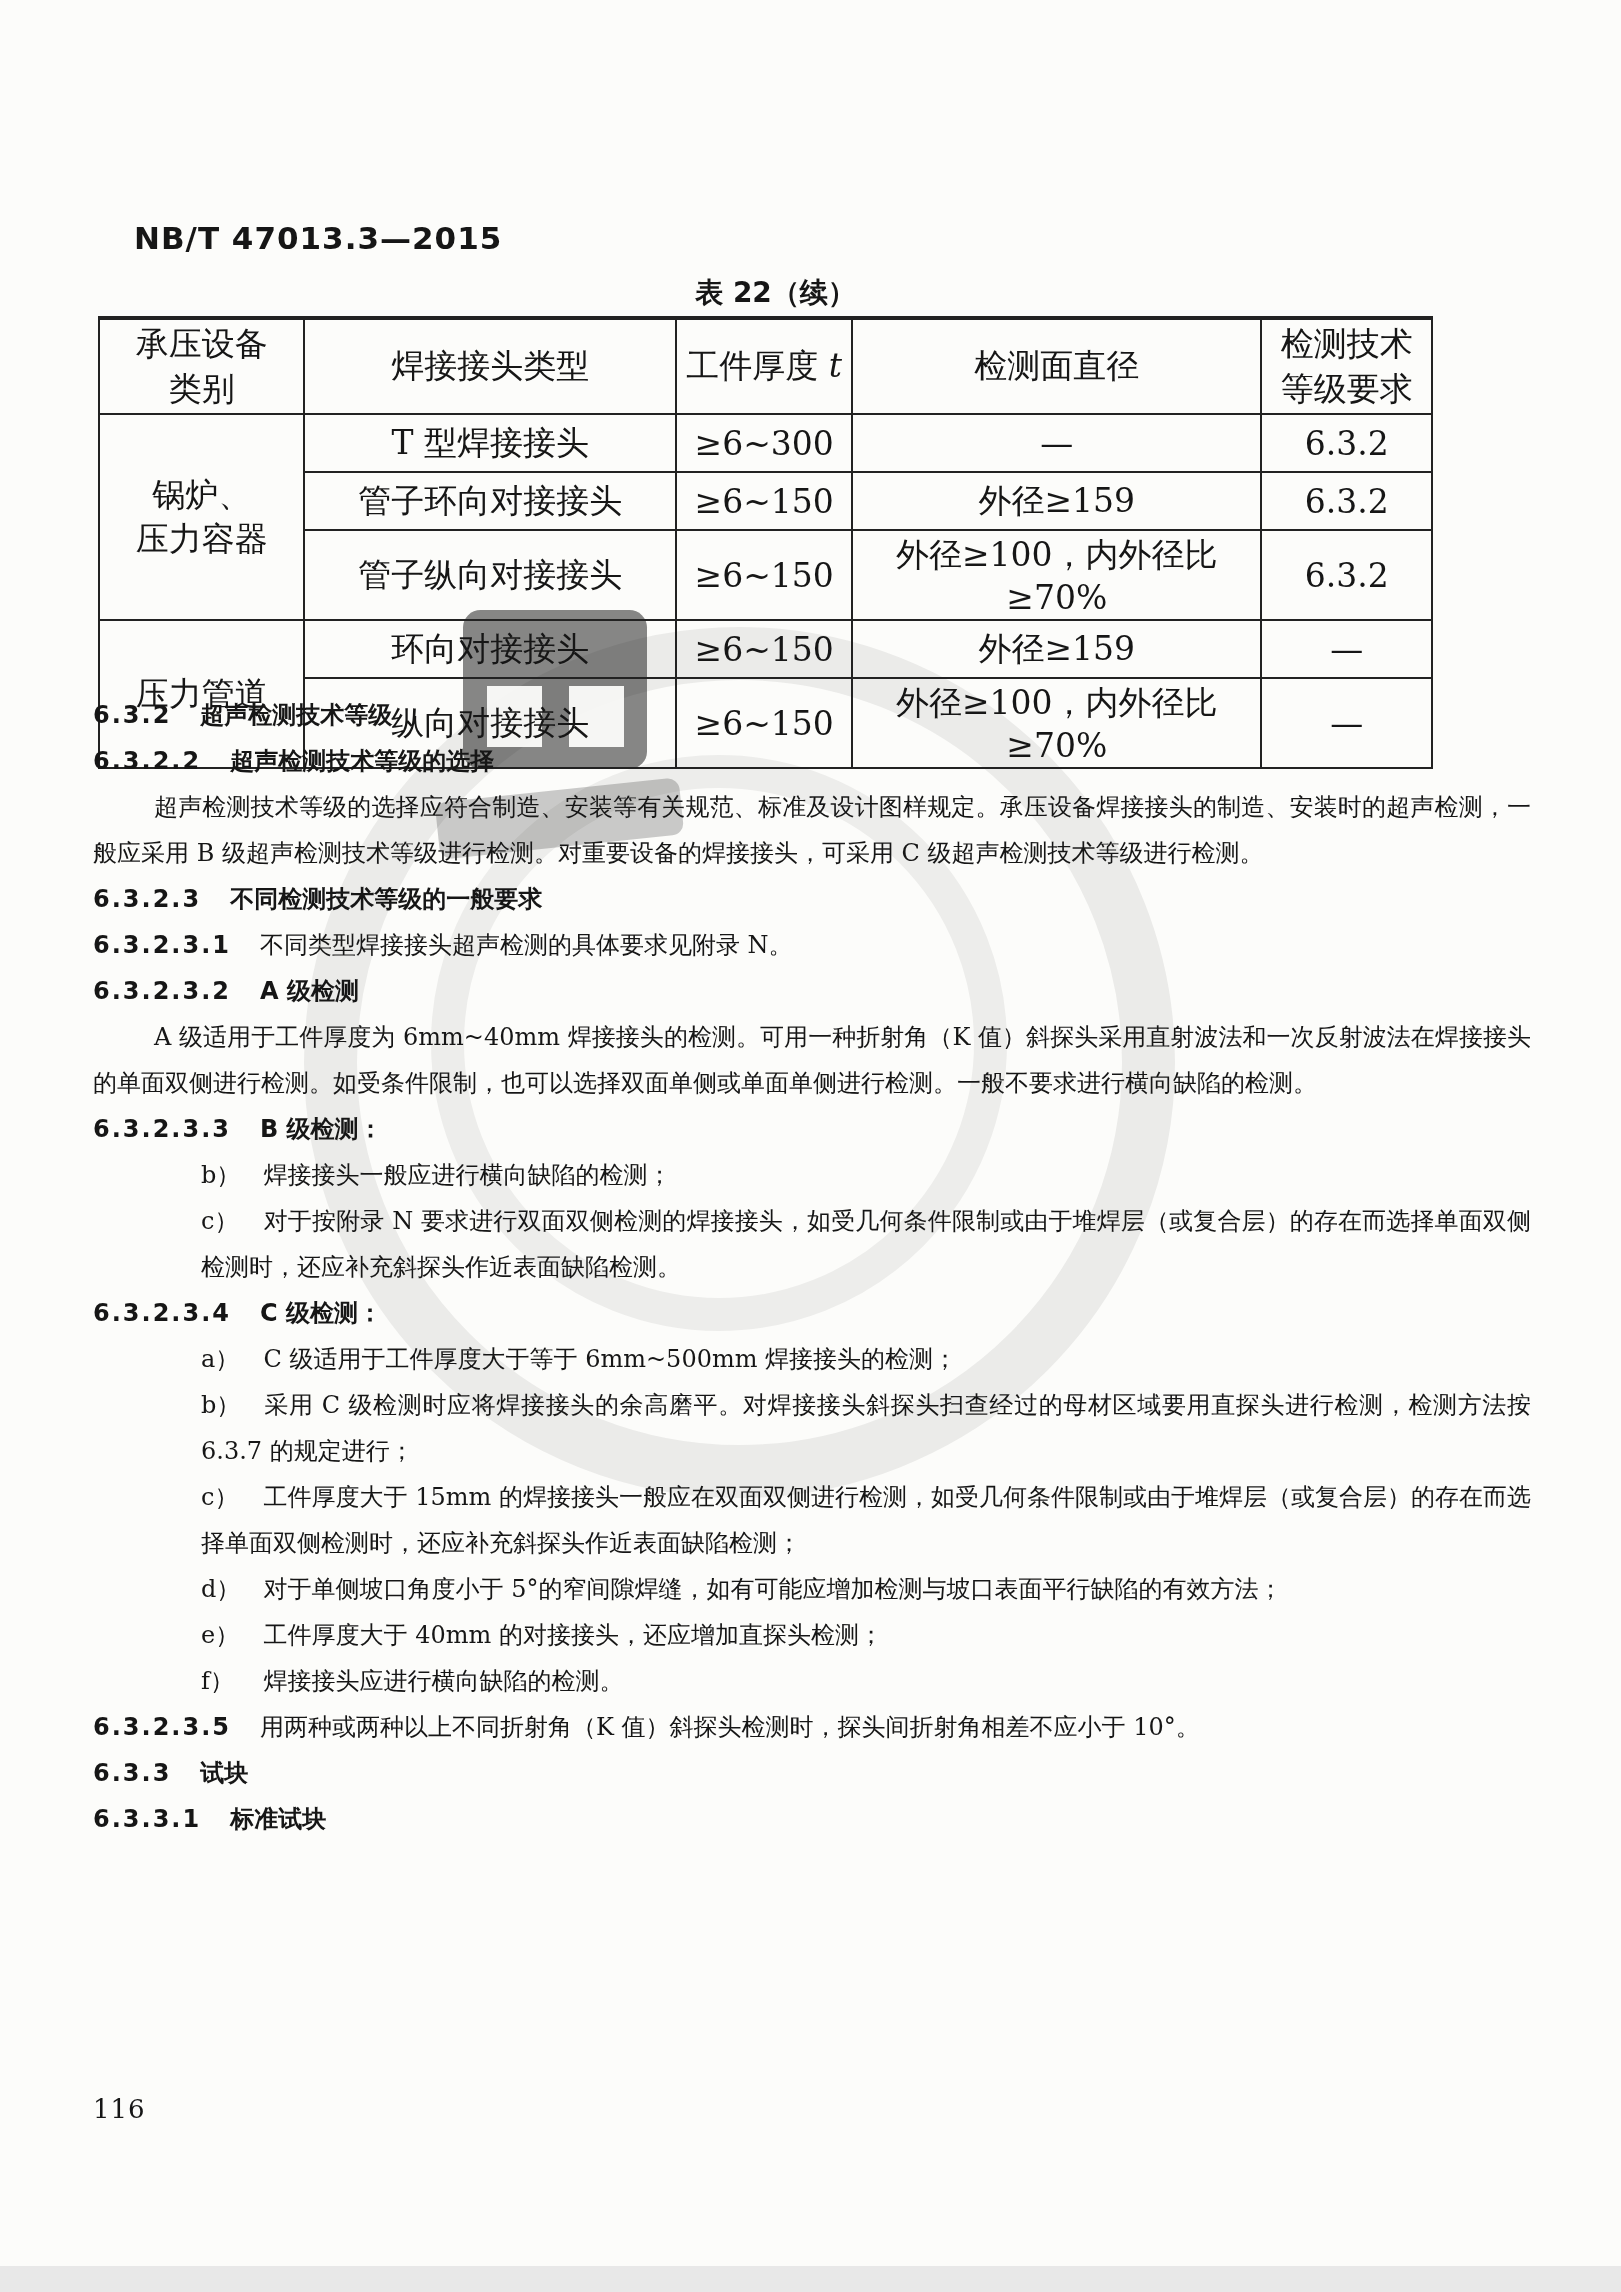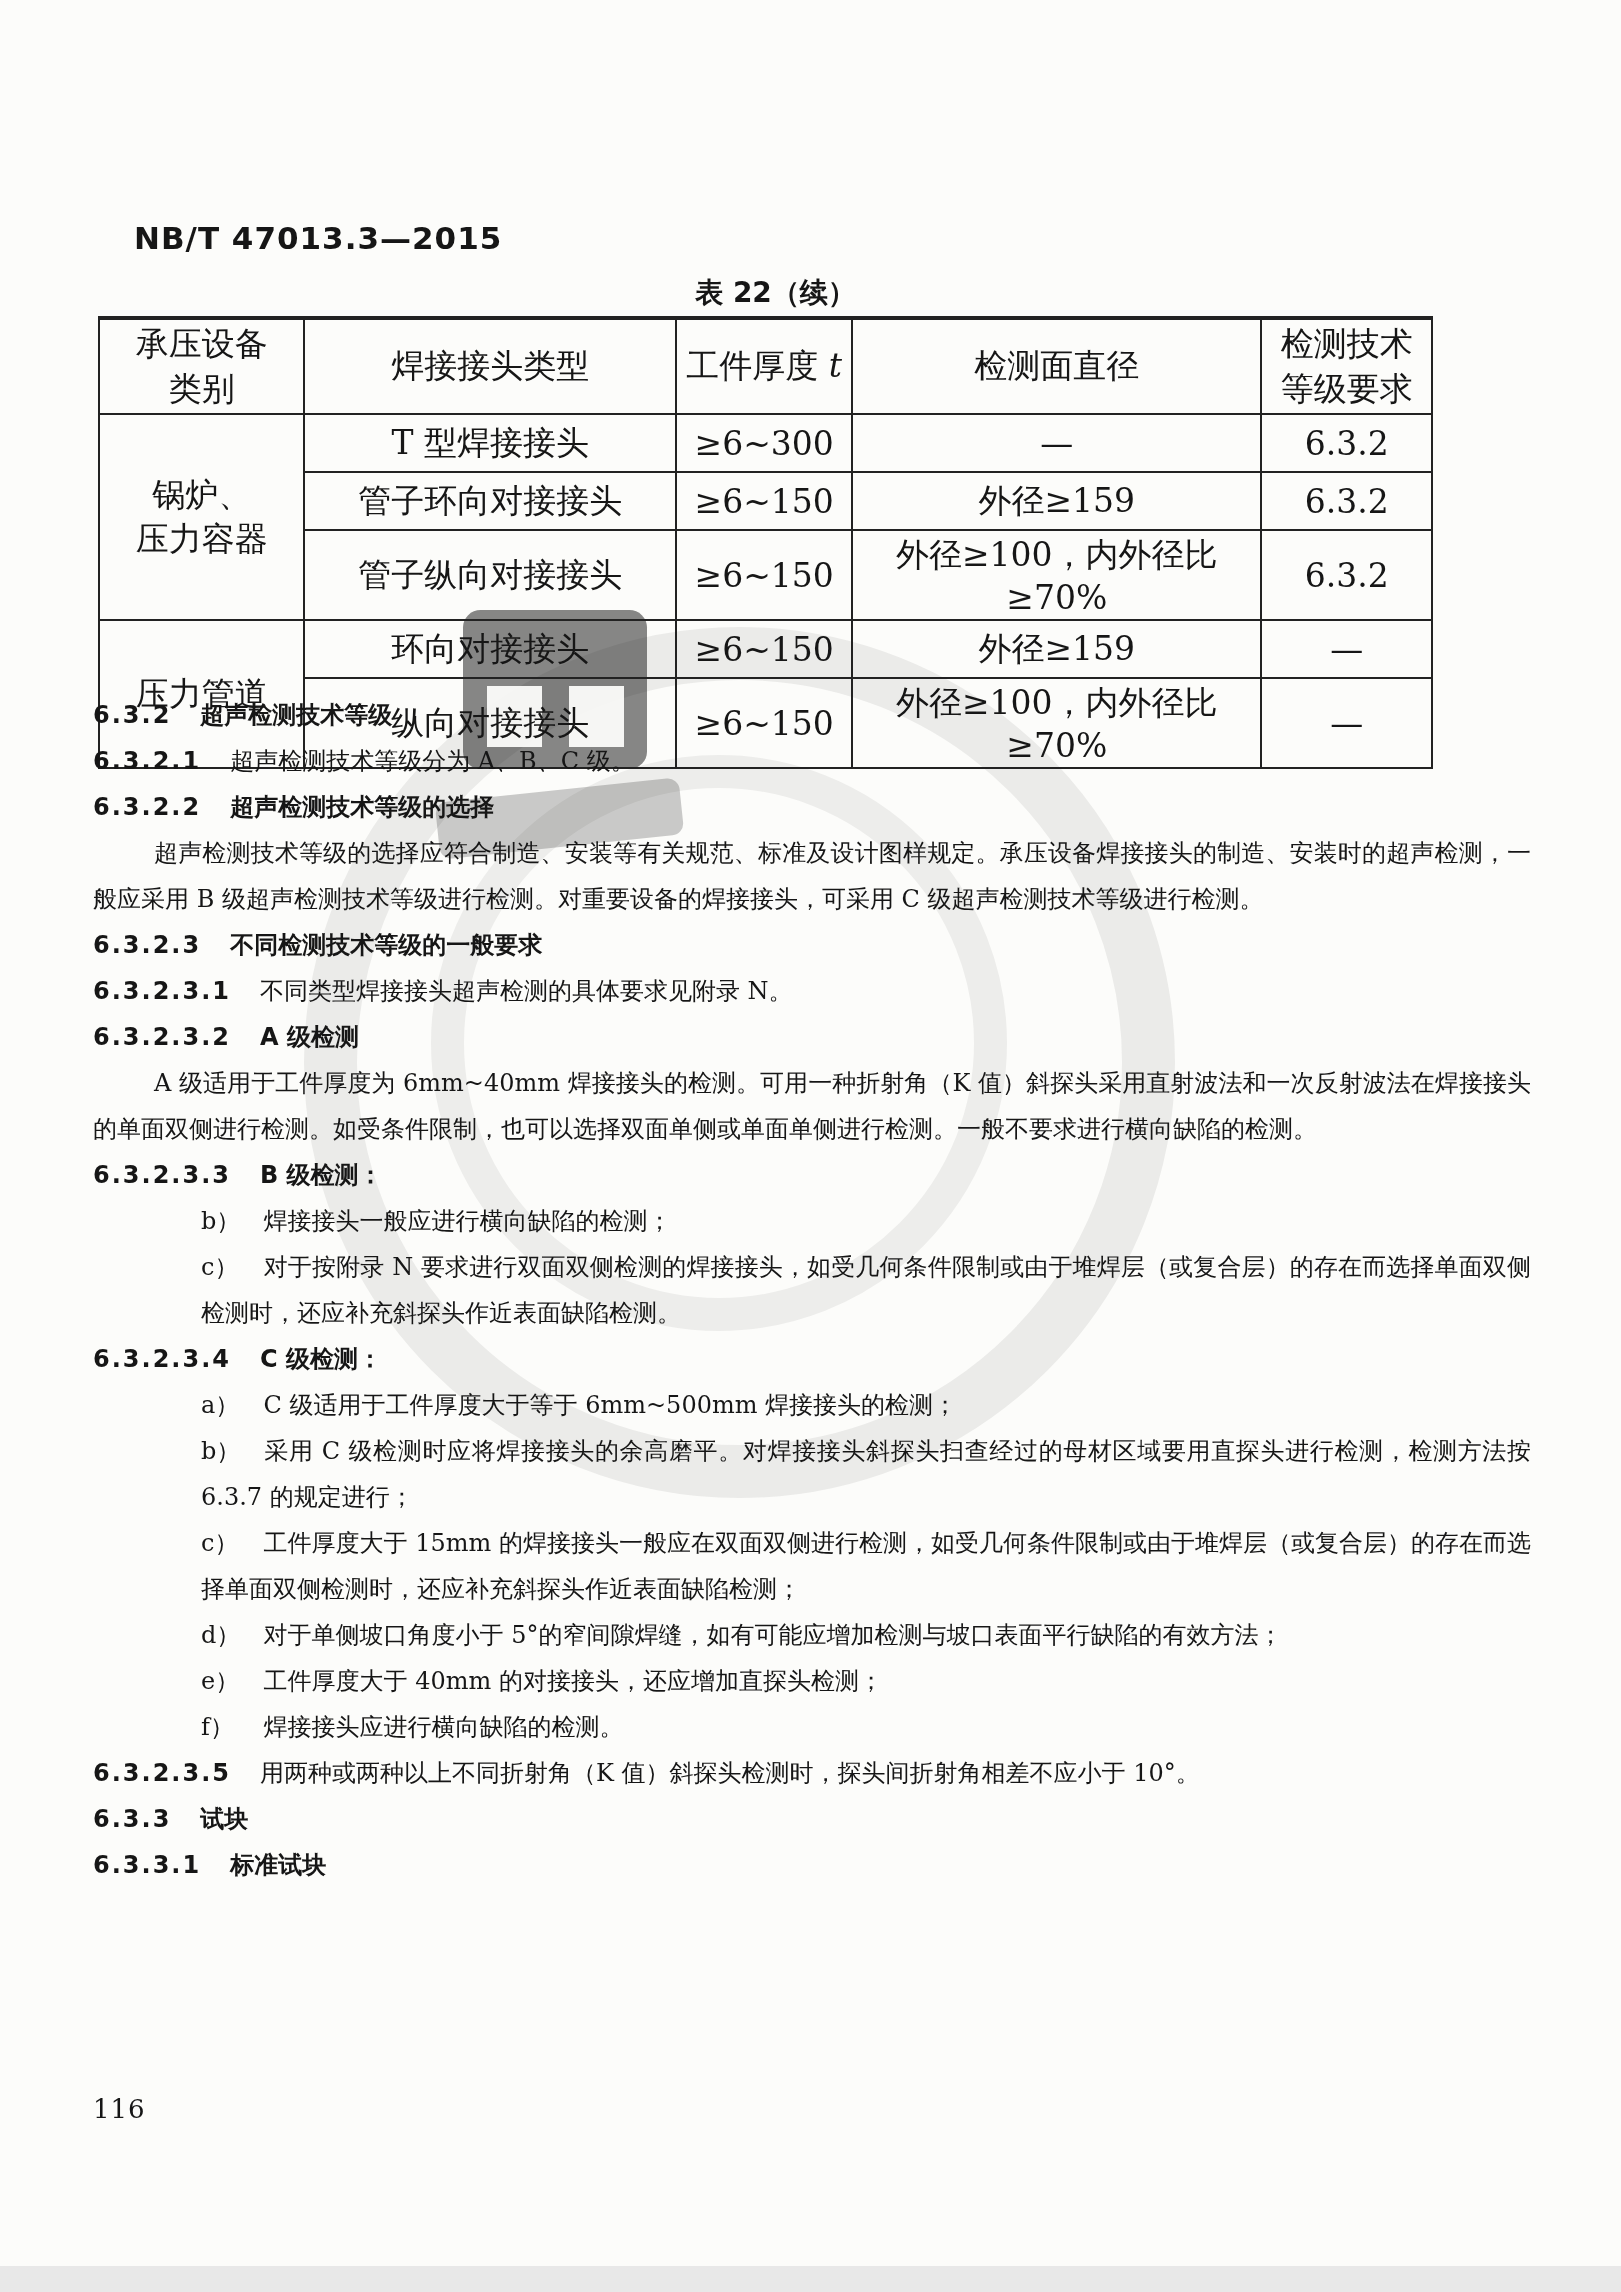--- a/index.html
+++ b/index.html
@@ -164,21 +164,20 @@
           <td>外径≥100，内外径比≥70%</td>
           <td>—</td>
         </tr>
       </tbody>
     </table>
 
     <div class="content">
 
       <div class="clause"><span class="num">6.3.2</span><span class="ttl-b">超声检测技术等级</span></div>
 
-      <div class="clause"><span class="num">6.3.2.1</span><span>超声检测技术等级分为 A、B、C 级。</span></div>
 
       <div class="clause"><span class="num">6.3.2.2</span><span class="ttl-b">超声检测技术等级的选择</span></div>
 
       <div class="para">超声检测技术等级的选择应符合制造、安装等有关规范、标准及设计图样规定。承压设备焊接接头的制造、安装时的超声检测，一般应采用 B 级超声检测技术等级进行检测。对重要设备的焊接接头，可采用 C 级超声检测技术等级进行检测。</div>
 
       <div class="clause"><span class="num">6.3.2.3</span><span class="ttl-b">不同检测技术等级的一般要求</span></div>
 
       <div class="clause"><span class="num">6.3.2.3.1</span><span>不同类型焊接接头超声检测的具体要求见附录 N。</span></div>
 
       <div class="clause"><span class="num">6.3.2.3.2</span><span class="ttl-b">A 级检测</span></div>

